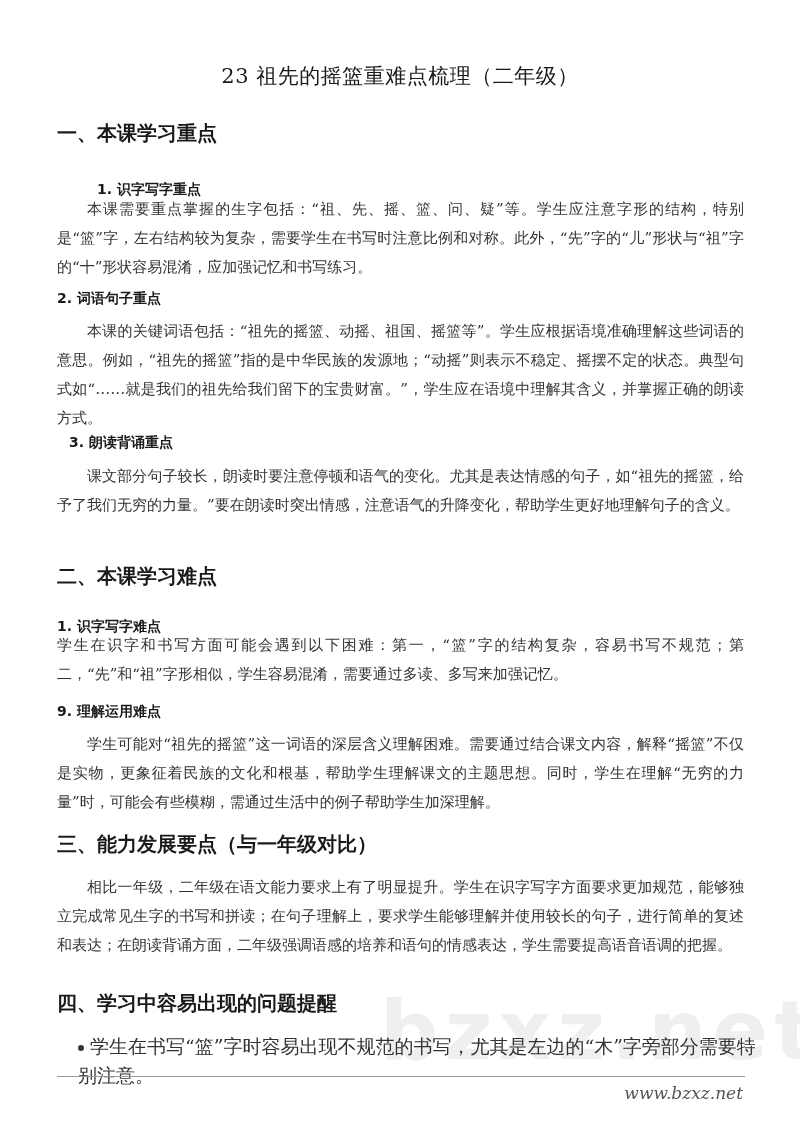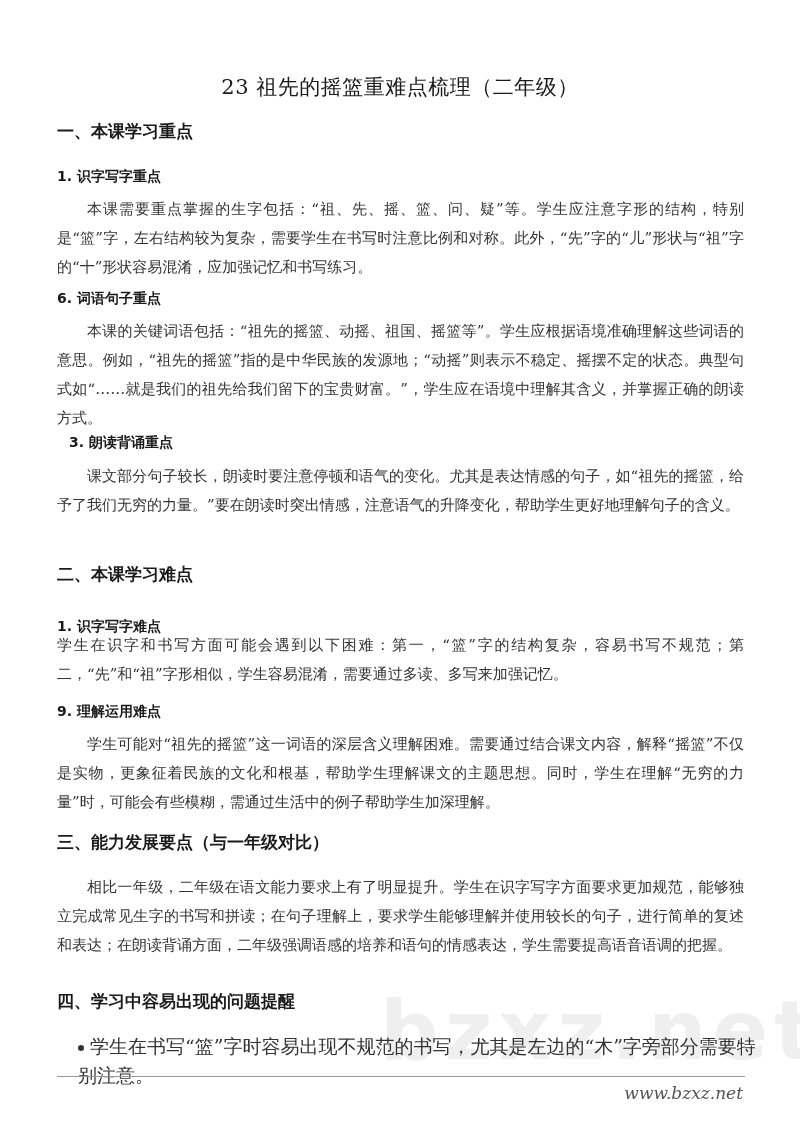--- a/index.html
+++ b/index.html
@@ -1,21 +1,21 @@
 <!DOCTYPE html>
 <html><head>
 <meta charset="utf-8">
 <style>
   html, body { margin: 0; padding: 0; background: #ffffff; }
   body { width: 800px; height: 1130px; position: relative; overflow: hidden;
          font-family: "DejaVu Serif", "Liberation Serif", serif; color: #222; }
   .page { position: absolute; left: 0; top: 0; width: 800px; height: 1130px; }
-  .title { position: absolute; top: 73px; left: 0; width: 800px; text-align: center;
+  .title { position: absolute; top: 62px; left: 0; width: 800px; text-align: center;
            font-size: 21px; color: #1a1a1a; letter-spacing: 0.5px; }
-  .h1 { position: absolute; left: 57px; font-size: 17px; font-weight: bold;
+  .h1 { position: absolute; left: 57px; font-size: 20px; font-weight: bold;
         font-family: Liberation Mono, monospace; color: #1a1a1a; }
   .h2 { position: absolute; left: 57px; font-size: 14px; font-weight: bold;
         font-family: "DejaVu Sans", "Liberation Sans", sans-serif; color: #1a1a1a; }
   .para { position: absolute; left: 57px; width: 687px; font-size: 15px;
           line-height: 29px; color: #333; text-align: justify; }
   .para.indent { text-indent: 30px; }
   .bullet { position: absolute; left: 78px; width: 680px; font-size: 19px;
             line-height: 29px; color: #333; }
   .bullet .dot { display: inline-block; width: 6px; height: 6px; border-radius: 50%;
                  background: #333; vertical-align: middle; margin-right: 6px; }
@@ -33,24 +33,24 @@
 <body>
 
 <div class="page">
   <div class="watermark">bzxz.net</div>
 
   <div class="content">
     <div class="title">23 祖先的摇篮重难点梳理（二年级）</div>
 
     <div class="h1" style="top:120px;">一、本课学习重点</div>
 
-    <div class="h2" style="top:168px;">1. 识字写字重点</div>
+    <div class="h2" style="top:181px;margin-left:40px;">1. 识字写字重点</div>
     <div class="para indent" style="top:195px;">本课需要重点掌握的生字包括：“祖、先、摇、篮、问、疑”等。学生应注意字形的结构，特别是“篮”字，左右结构较为复杂，需要学生在书写时注意比例和对称。此外，“先”字的“儿”形状与“祖”字的“十”形状容易混淆，应加强记忆和书写练习。</div>
 
-    <div class="h2" style="top:290px;">6. 词语句子重点</div>
+    <div class="h2" style="top:290px;">2. 词语句子重点</div>
     <div class="para indent" style="top:317px;">本课的关键词语包括：“祖先的摇篮、动摇、祖国、摇篮等”。学生应根据语境准确理解这些词语的意思。例如，“祖先的摇篮”指的是中华民族的发源地；“动摇”则表示不稳定、摇摆不定的状态。典型句式如“……就是我们的祖先给我们留下的宝贵财富。”，学生应在语境中理解其含义，并掌握正确的朗读方式。</div>
 
     <div class="h2" style="top:434px;margin-left:12px;">3. 朗读背诵重点</div>
     <div class="para indent" style="top:462px;">课文部分句子较长，朗读时要注意停顿和语气的变化。尤其是表达情感的句子，如“祖先的摇篮，给予了我们无穷的力量。”要在朗读时突出情感，注意语气的升降变化，帮助学生更好地理解句子的含义。</div>
 
     <div class="h1" style="top:563px;">二、本课学习难点</div>
 
     <div class="h2" style="top:618px;">1. 识字写字难点</div>
     <div class="para" style="top:631px;">学生在识字和书写方面可能会遇到以下困难：第一，“篮”字的结构复杂，容易书写不规范；第二，“先”和“祖”字形相似，学生容易混淆，需要通过多读、多写来加强记忆。</div>
 

